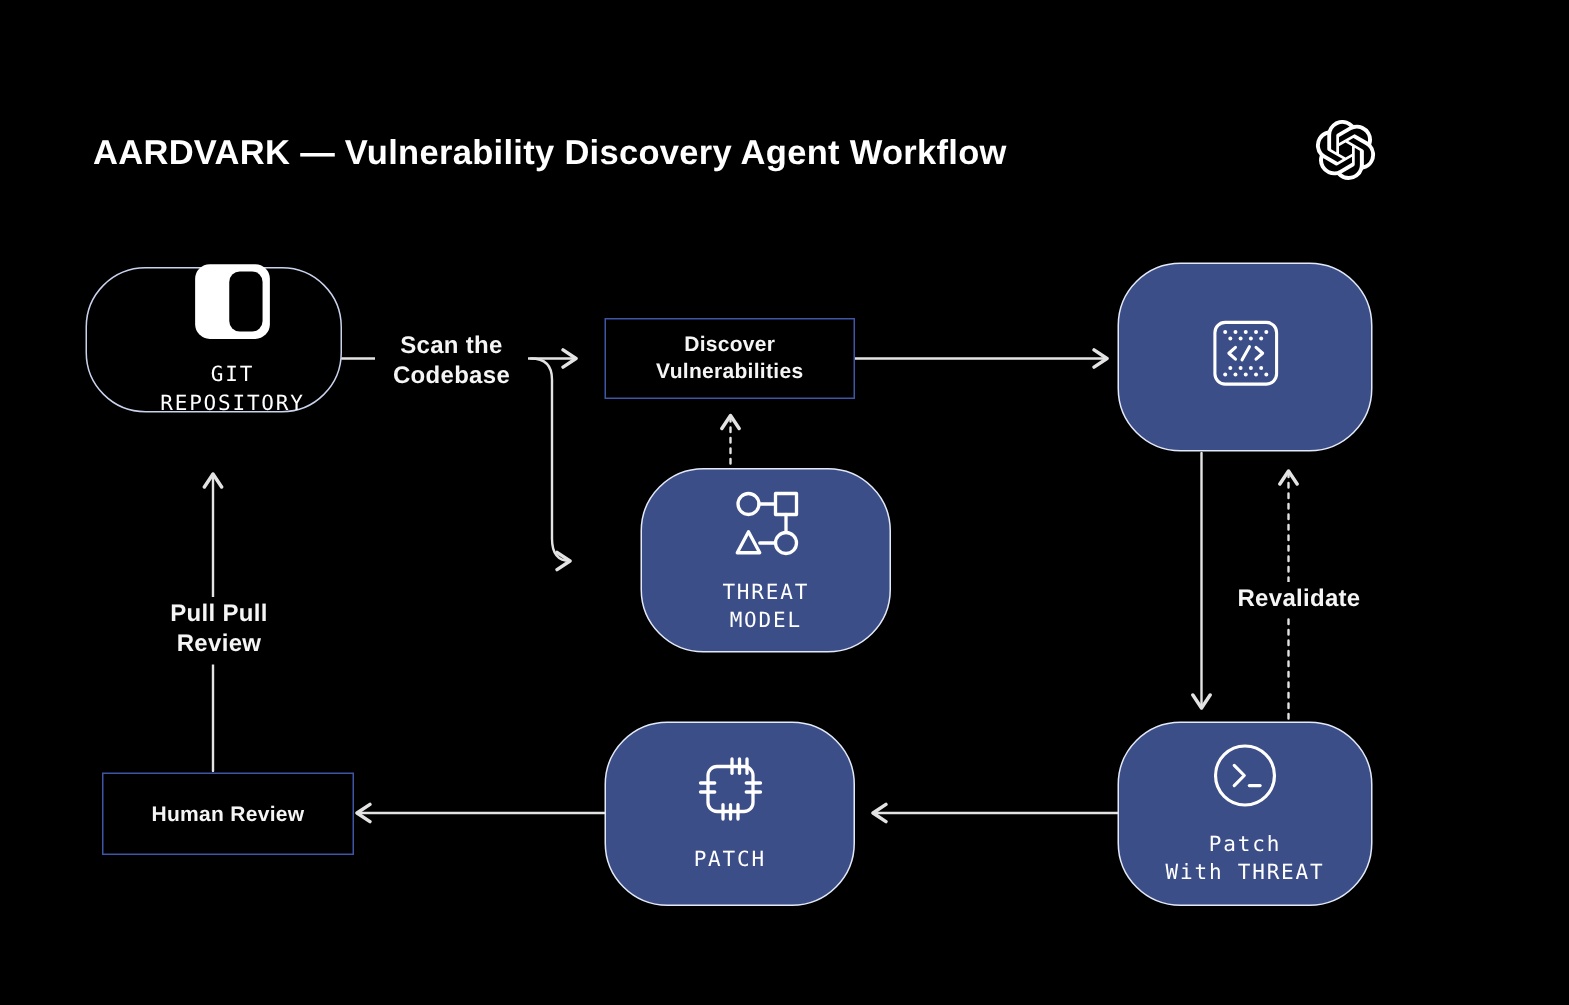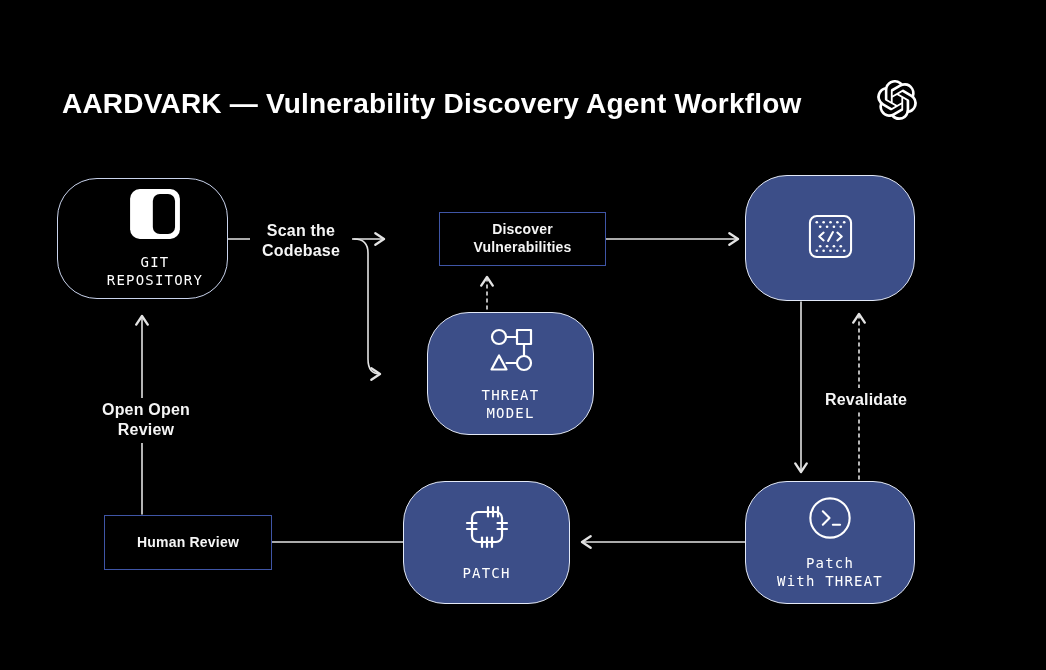--- a/index.html
+++ b/index.html
@@ -1,37 +1,37 @@
 <!DOCTYPE html>
 <html><head>
 <meta charset="utf-8">
 <style>
   html,body{margin:0;padding:0;background:#000;}
   .canvas{
     position:relative;width:1046px;height:670px;background:#000;
     font-family:"Liberation Sans",sans-serif;overflow:hidden;color:#fff;
   }
   .title{
-    position:absolute;left:62px;top:88px;font-size:28px;font-weight:bold;
+    position:absolute;left:62px;top:88px;font-size:23px;font-weight:bold;
     letter-spacing:.2px;color:#fff;white-space:nowrap;
   }
   .logo{position:absolute;left:877px;top:80px;width:40px;height:40px;}
   .edges{position:absolute;left:0;top:0;z-index:1;}
   
   .pill{
     position:absolute;border-radius:42px;background:#3c4e88;
     border:1.5px solid #e3e9f7;display:flex;flex-direction:column;
     align-items:center;justify-content:center;gap:9px;z-index:2;
     box-sizing:border-box;
   }
   .pill.dark{background:#000;border-color:#c9d3ec;border-radius:40px;}
   .box{
     position:absolute;background:#000;border:1.5px solid #3f55a6;
     display:flex;flex-direction:column;align-items:center;justify-content:center;
-    z-index:2;box-sizing:border-box;margin-left:36px;
+    z-index:2;box-sizing:border-box;
   }
   .mono-lbl{
     font-family:"DejaVu Sans Mono","Liberation Mono",monospace;
     font-size:14px;letter-spacing:1.2px;text-align:center;line-height:1.32;
     color:#fff;
   }
   .sans-lbl{
     font-size:14px;font-weight:600;text-align:center;line-height:1.28;
     color:#f5f5f5;letter-spacing:.2px;
   }
@@ -72,26 +72,26 @@
       <path d="M403,542 H238" marker-end="url(#ah)"></path>
       <path d="M142,514 V316" marker-end="url(#ah)"></path>
     </g>
   </svg>
 
   <div class="edge-label" style="left:250px;top:219px;width:92px;">
     <span>Scan the</span><br>
     <span>Codebase</span>
   </div>
   <div class="edge-label" style="left:90px;top:398px;width:102px;">
-    <span>Open Open</span><br>
+    <span>Pull Pull</span><br>
     <span>Review</span>
   </div>
   <div class="edge-label" style="left:815px;top:388px;width:92px;">Revalidate</div>
 
-  <div class="pill dark" style="left:57px;top:178px;width:171px;height:121px;padding-left:25px;">
+  <div class="pill dark" style="left:57px;top:178px;width:171px;height:97px;padding-left:25px;">
     <span class="icon">
       <svg width="56" height="52" viewBox="0 0 48 48">
         <rect x="1" y="1" width="46" height="46" rx="9" fill="#ffffff"></rect>
         <rect x="22" y="5.5" width="20.5" height="37" rx="6.5" fill="#000000"></rect>
       </svg>
     </span>
     <div class="mono-lbl">
       <span>GIT</span><br>
       <span>REPOSITORY</span>
     </div>

